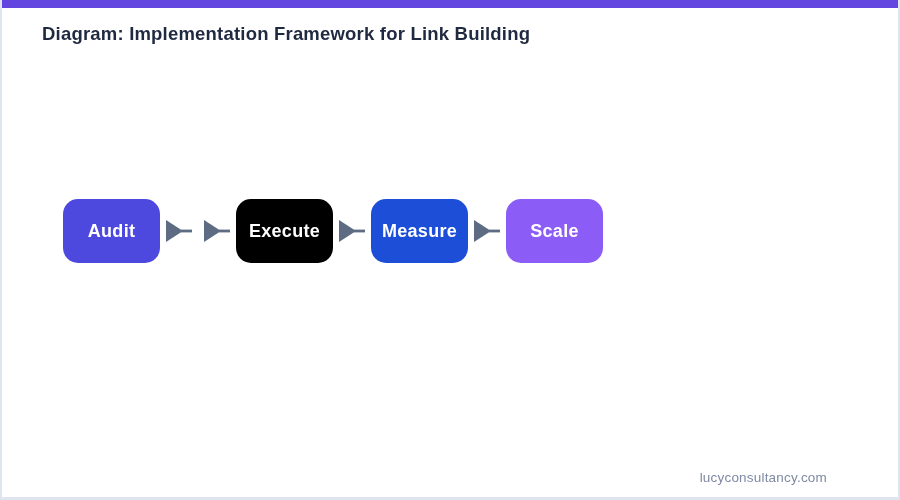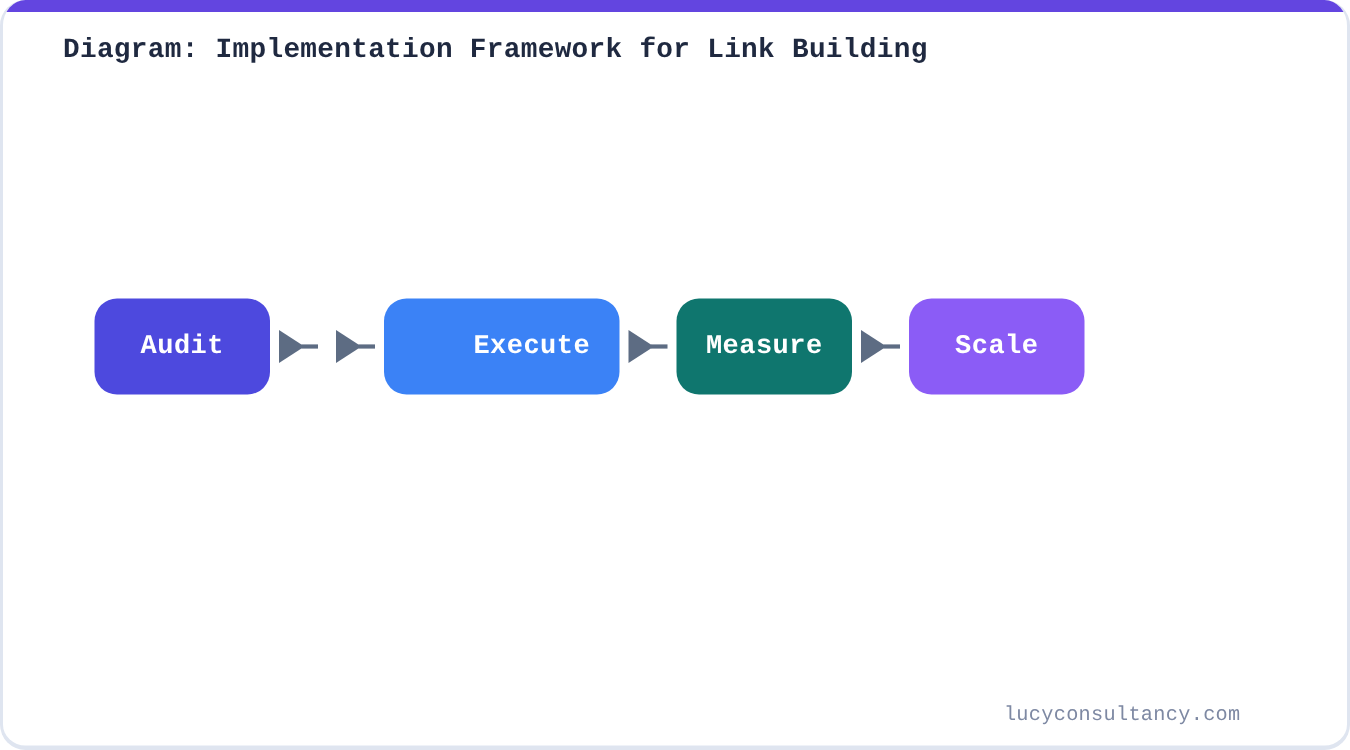--- a/index.html
+++ b/index.html
@@ -6,22 +6,21 @@
   .page {
     position: relative;
     width: 900px;
     height: 500px;
     box-sizing: border-box;
     background: #ffffff;
     border-left: 2px solid #dfe5f0;
     border-right: 2px solid #dfe5f0;
     border-bottom: 3px solid #dfe5f0;
     overflow: hidden;
-    font-family: Liberation Mono, monospace;
-    border-radius: 17px;
+    font-family: Liberation Sans, sans-serif;
   }
   .top-bar {
     position: absolute;
     top: 0; left: 0; right: 0;
     height: 8px;
   }
   .title {
     position: absolute;
     left: 40px;
     top: 23px;
@@ -30,21 +29,21 @@
     letter-spacing: 0.2px;
   }
   .flow-row {
     position: absolute;
     left: 61px;
     top: 199px;
     display: flex;
     align-items: center;
   }
   .flow-step {
-    width: 117px;
+    width: 97px;
     height: 64px;
     border-radius: 15px;
     display: flex;
     align-items: center;
     justify-content: center;
     flex: none;
   }
   .flow-step .label {
     color: #ffffff;
     font-size: 18px;
@@ -85,30 +84,30 @@
           <polygon points="1,1 1,23 18,12" fill="#5d6c83"></polygon>
           <rect x="16" y="10.6" width="11" height="2.8" fill="#5d6c83"></rect>
         </svg>
       </div>
       <div class="arrow-cell">
         <svg width="28" height="24" viewBox="0 0 28 24">
           <polygon points="1,1 1,23 18,12" fill="#5d6c83"></polygon>
           <rect x="16" y="10.6" width="11" height="2.8" fill="#5d6c83"></rect>
         </svg>
       </div>
-      <div class="flow-step" style="background: #3b82f6; padding-left: 40px;">
+      <div class="flow-step" style="background: #000000;">
         <span class="label" style="color: rgb(255, 255, 255);">Execute</span>
       </div>
       <div class="arrow-cell">
         <svg width="28" height="24" viewBox="0 0 28 24">
           <polygon points="1,1 1,23 18,12" fill="#5d6c83"></polygon>
           <rect x="16" y="10.6" width="11" height="2.8" fill="#5d6c83"></rect>
         </svg>
       </div>
-      <div class="flow-step" style="background: #0f766e;">
+      <div class="flow-step" style="background: #1d4ed8;">
         <span class="label" style="color: rgb(255, 255, 255);">Measure</span>
       </div>
       <div class="arrow-cell">
         <svg width="28" height="24" viewBox="0 0 28 24">
           <polygon points="1,1 1,23 18,12" fill="#5d6c83"></polygon>
           <rect x="16" y="10.6" width="11" height="2.8" fill="#5d6c83"></rect>
         </svg>
       </div>
       <div class="flow-step" style="background: #8b5cf6;">
         <span class="label" style="color: rgb(255, 255, 255);">Scale</span>

